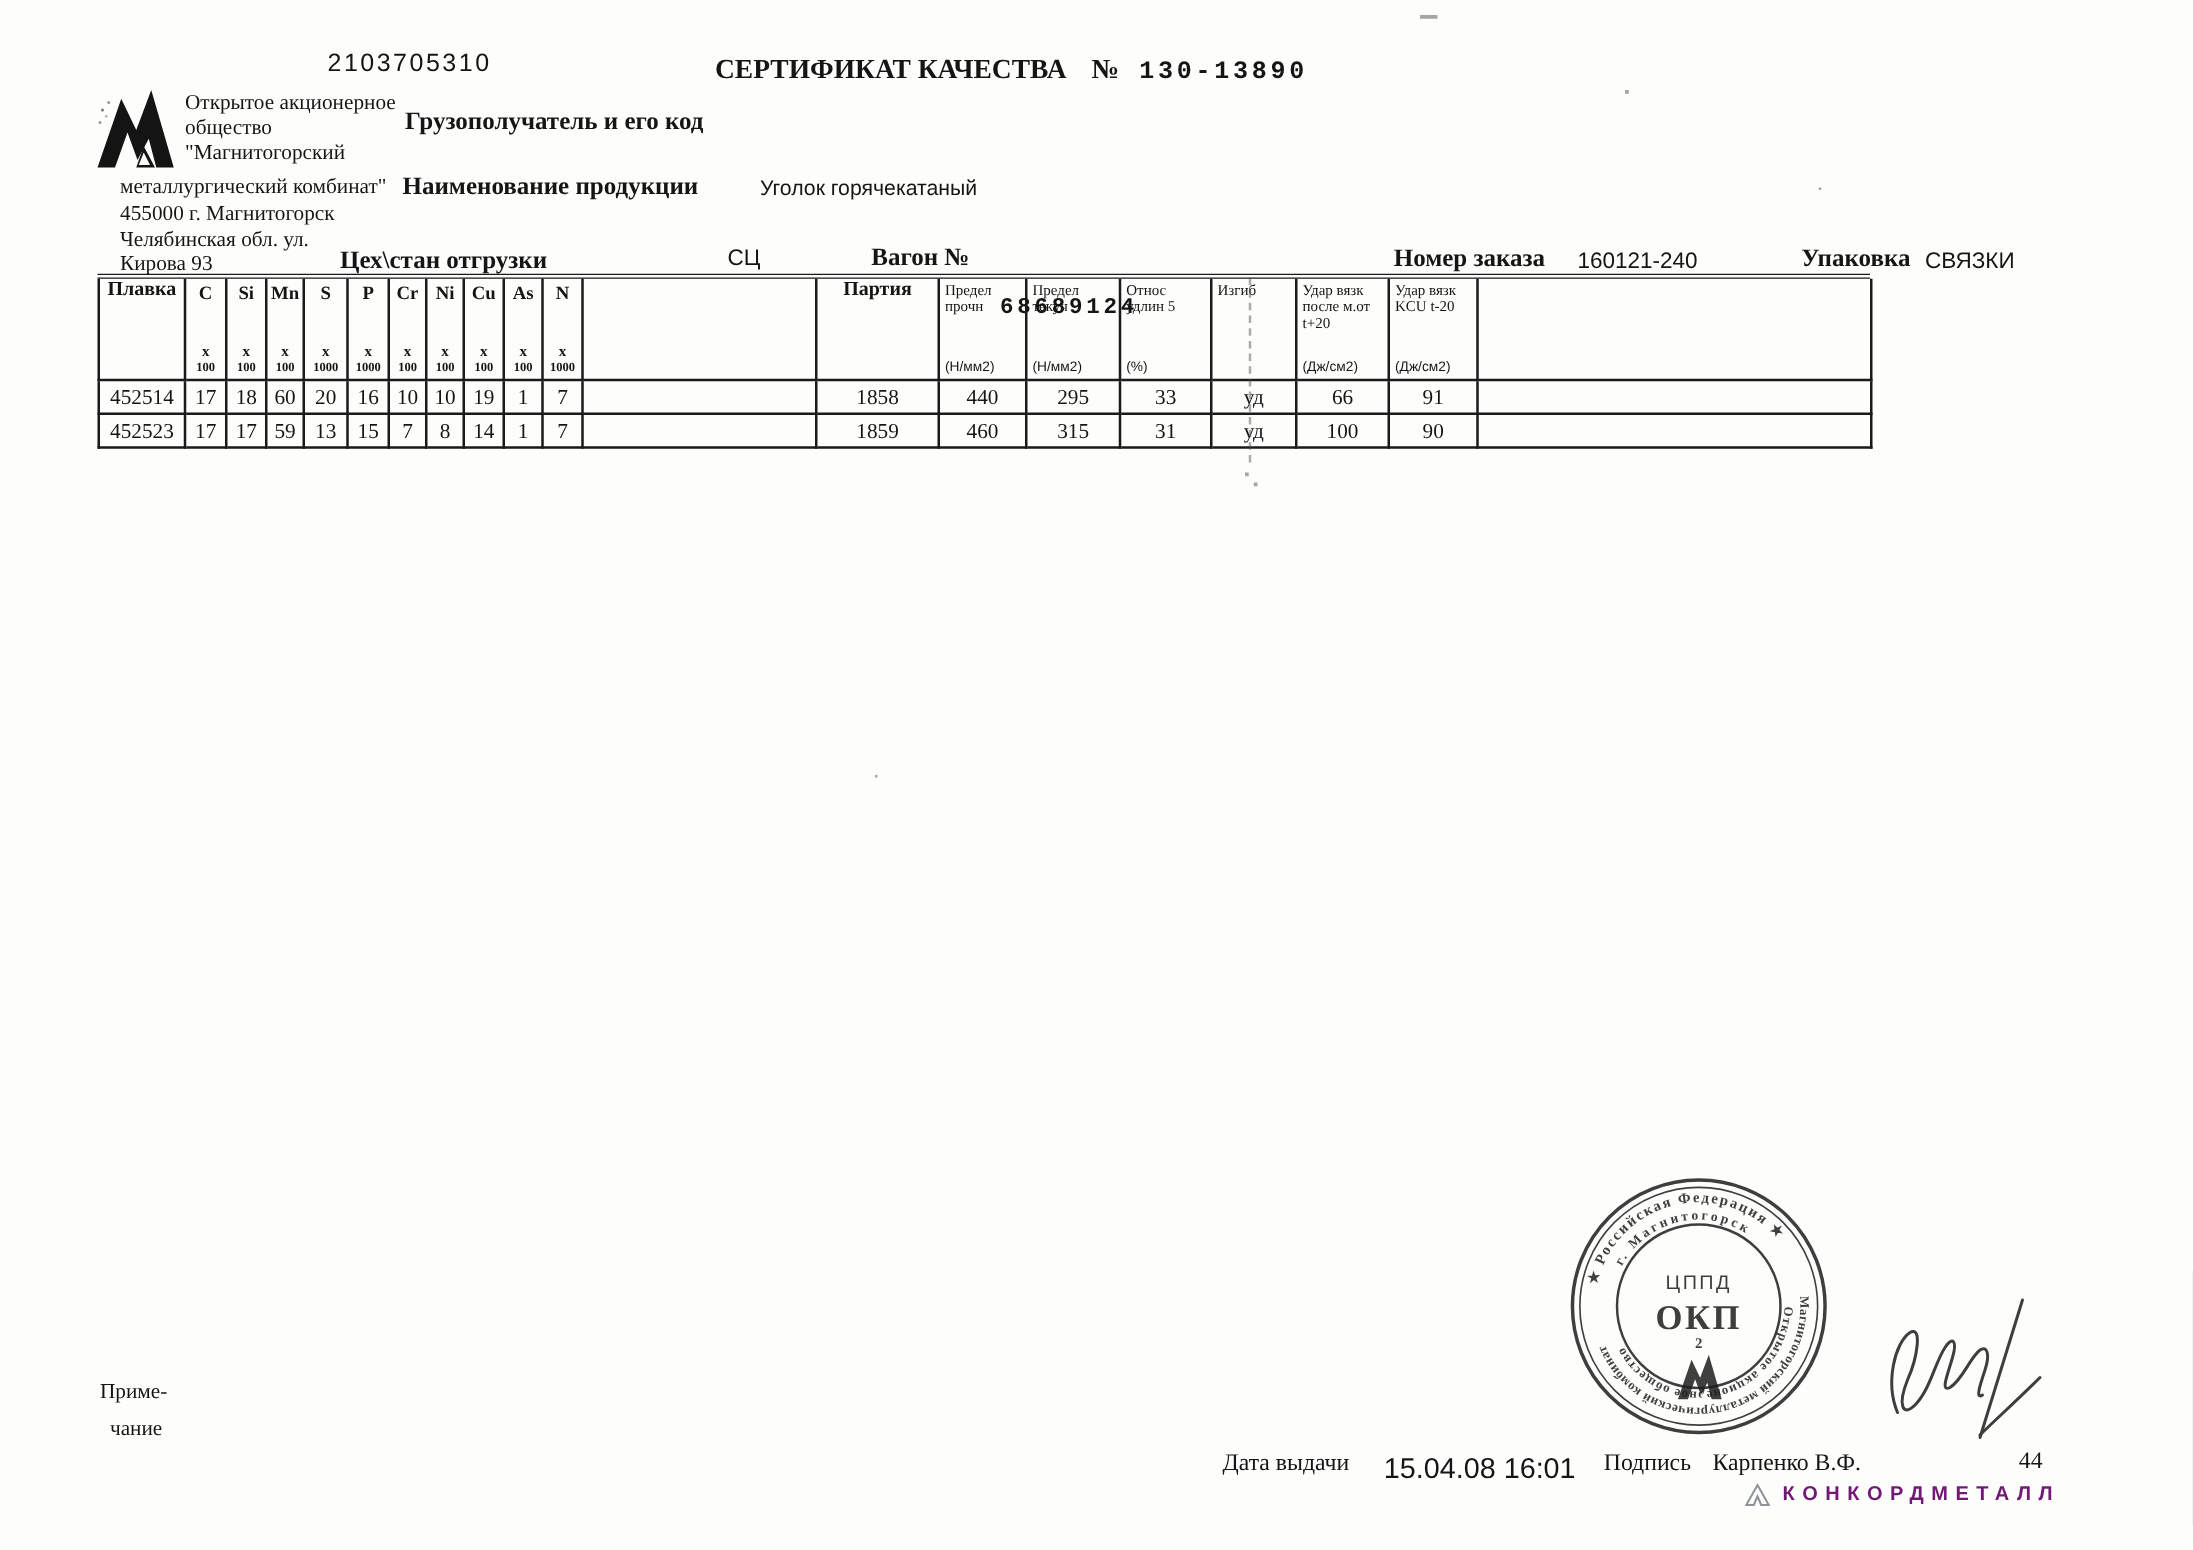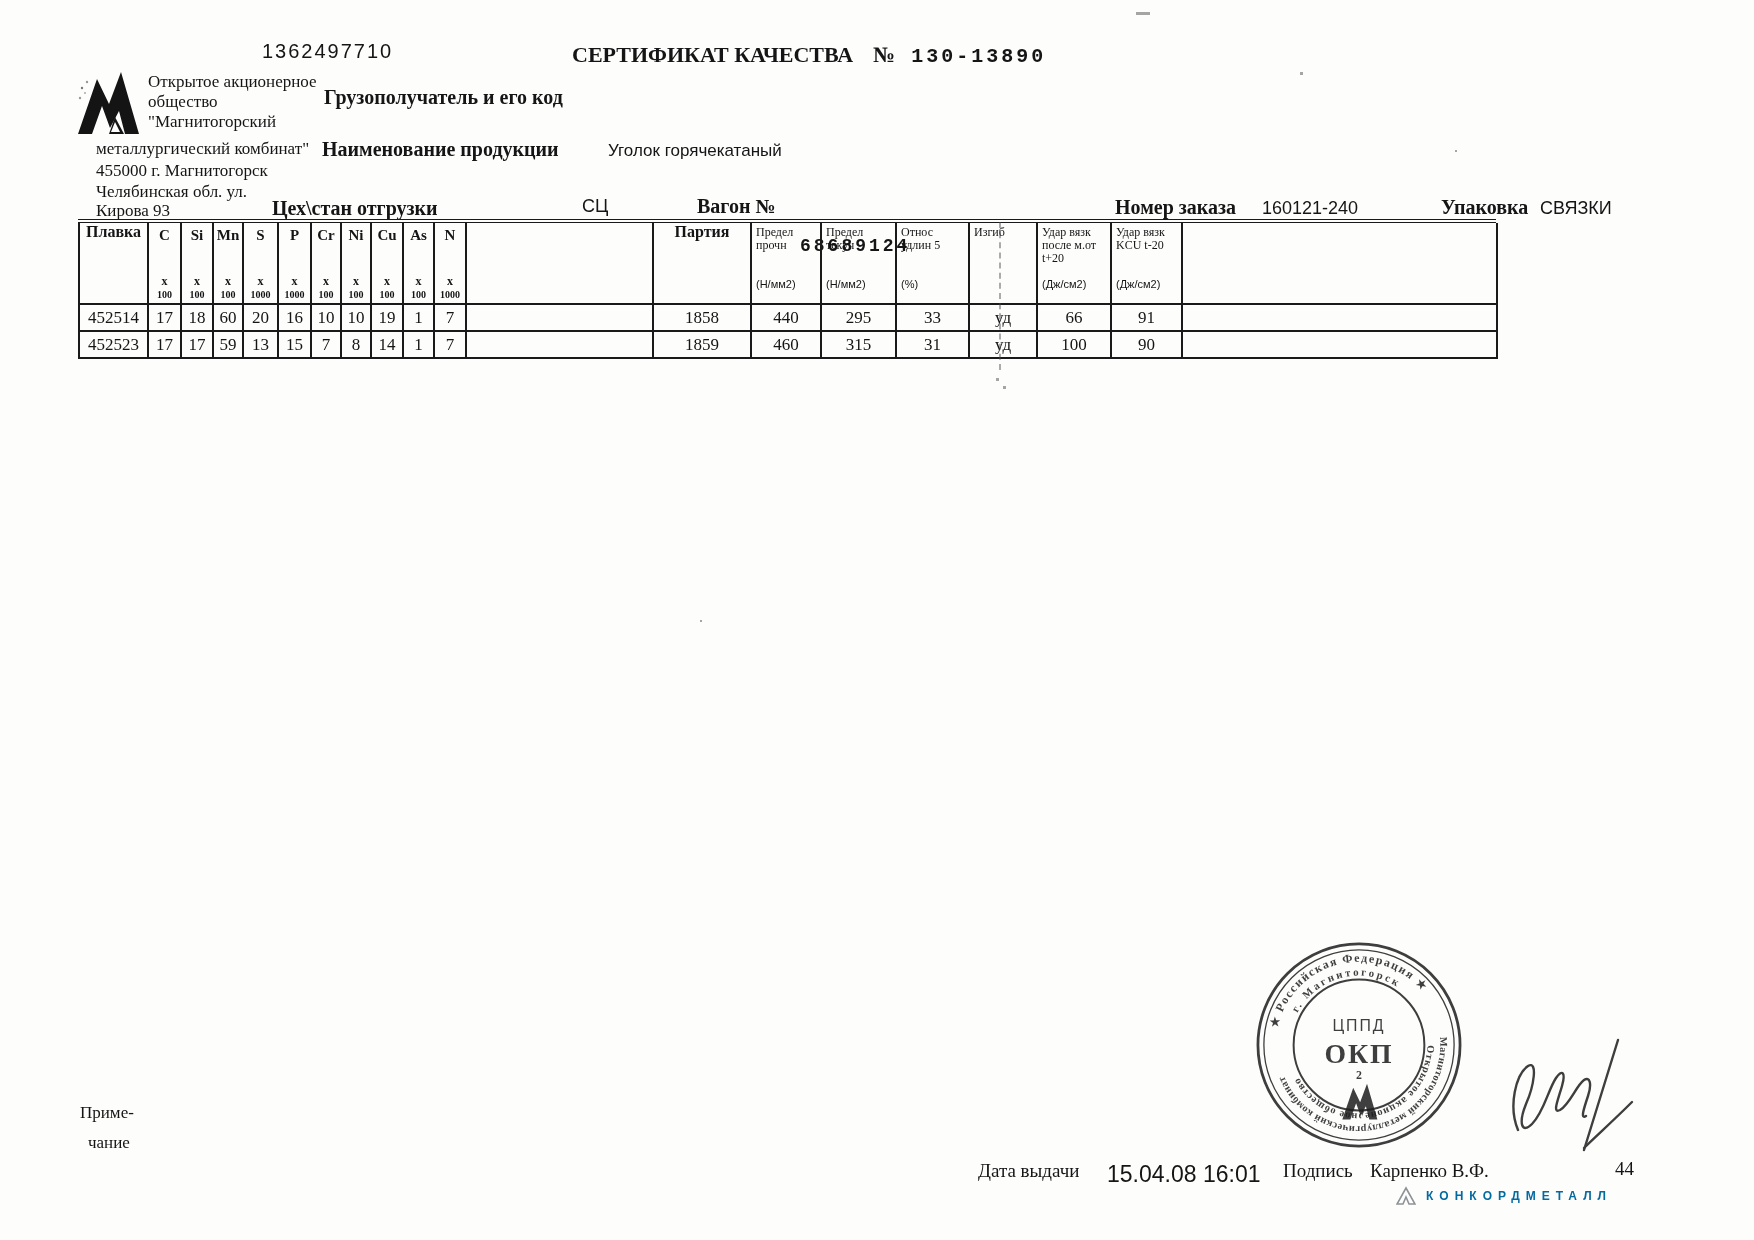--- a/index.html
+++ b/index.html
@@ -29,42 +29,42 @@
   .hc{height:80px;display:flex;flex-direction:column;justify-content:space-between;align-items:center;}
   .hc .sym{font:600 15px "Liberation Serif",serif;padding-top:4px;}
   .xd{display:flex;flex-direction:column;align-items:center;line-height:11px;padding-bottom:3px;}
   .xm{font:700 12px "Liberation Serif",serif;font-style:normal;}
   .dv{font:700 10px "Liberation Serif",serif;font-style:normal;}
   .melt-h{font-size:16px;text-align:center;padding:13px 0 0 9px;}
   .party-h{font-size:16px;padding-top:13px;}
   .ml{display:flex;flex-direction:column;align-self:flex-start;align-items:flex-start;
       font:12px "Liberation Serif",serif;line-height:13px;padding:3px 0 0 4px;}
   .ml i{display:block;font-style:normal;white-space:nowrap;}
-  .unit{font:11px "Liberation Sans",sans-serif;align-self:flex-start;padding:0 0 13px 4px;}
+  .unit{font:11px "Liberation Sans",sans-serif;align-self:flex-start;padding:0 0 3px 4px;}
   tr.drow{height:27px;}
   tr.drow td{font:17px "Liberation Serif",serif;text-align:center;vertical-align:middle;}
 
   
   .dashline{position:absolute;left:999px;top:222px;height:148px;border-left:2px dashed #4a4a4a;opacity:.45;}
   .speck{position:absolute;background:#3a3a3a;opacity:.45;}
 
   
   .foot{font-size:17px;}
   .footline{font-size:19px;}
   .pageno{font-size:19px;}
 
   .wm{position:absolute;left:1396px;top:1186px;display:flex;align-items:center;gap:10px;}
-  .wmtext{font-family:"Liberation Sans",sans-serif;font-size:12px;letter-spacing:6px;color:#0369a1;font-weight:bold;}
+  .wmtext{font-family:"Liberation Sans",sans-serif;font-size:16px;letter-spacing:6px;color:#701a75;font-weight:bold;}
 </style>
 </head>
 <body>
 
 <div class="page">
 
-  <div class="abs formnum" style="left:262px;top:40px;">1362497710</div>
+  <div class="abs formnum" style="left:262px;top:40px;">2103705310</div>
 
   <div class="abs" style="left:572px;top:42px;">
     <span class="title">СЕРТИФИКАТ КАЧЕСТВА</span>
     <span class="title" style="margin-left:16px;">№</span>
     <span class="certno" style="margin-left:12px;">130-13890</span>
   </div>
 
   <svg class="abs" style="left:76px;top:70px;" width="64" height="66" viewBox="0 0 64 66">
     <path d="M2,64 L21,9 L33,34 L45,2 L63,64 L49,64 L43,41 L34,58 L26,36 L16,64 Z" fill="#141414"></path>
     <path d="M33,64 L39,47 L48,64 Z" fill="#141414"></path>

